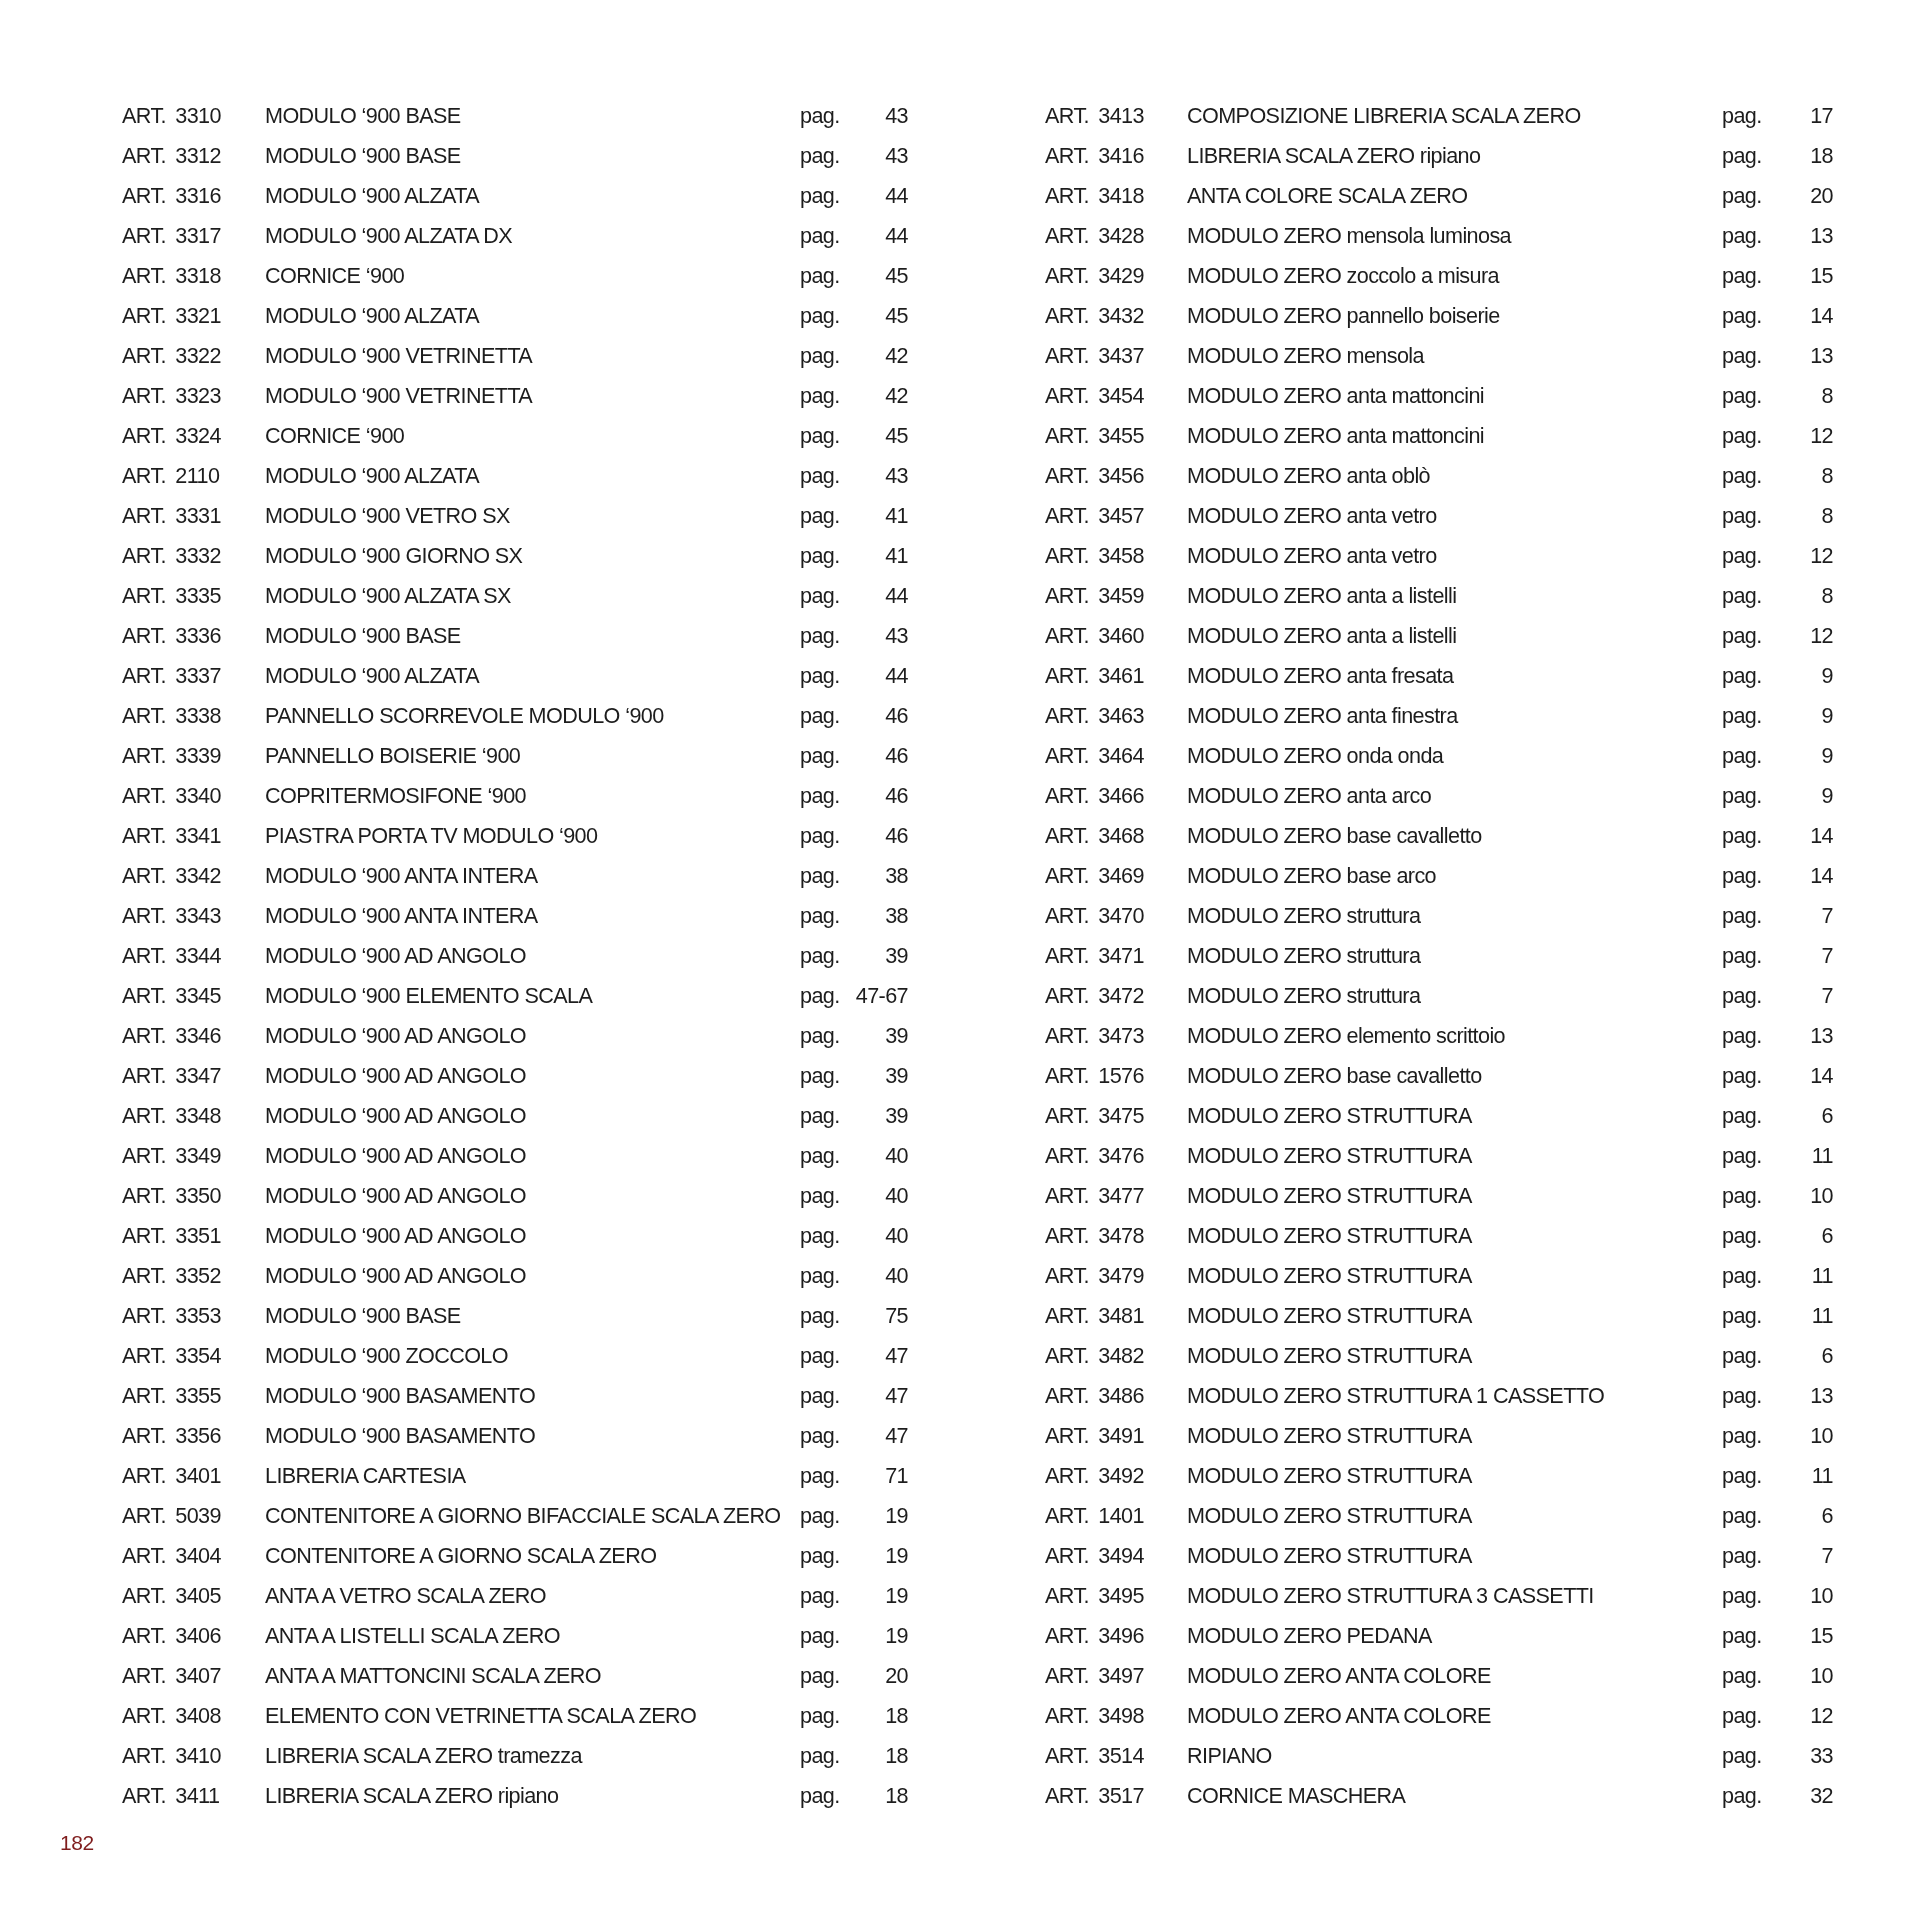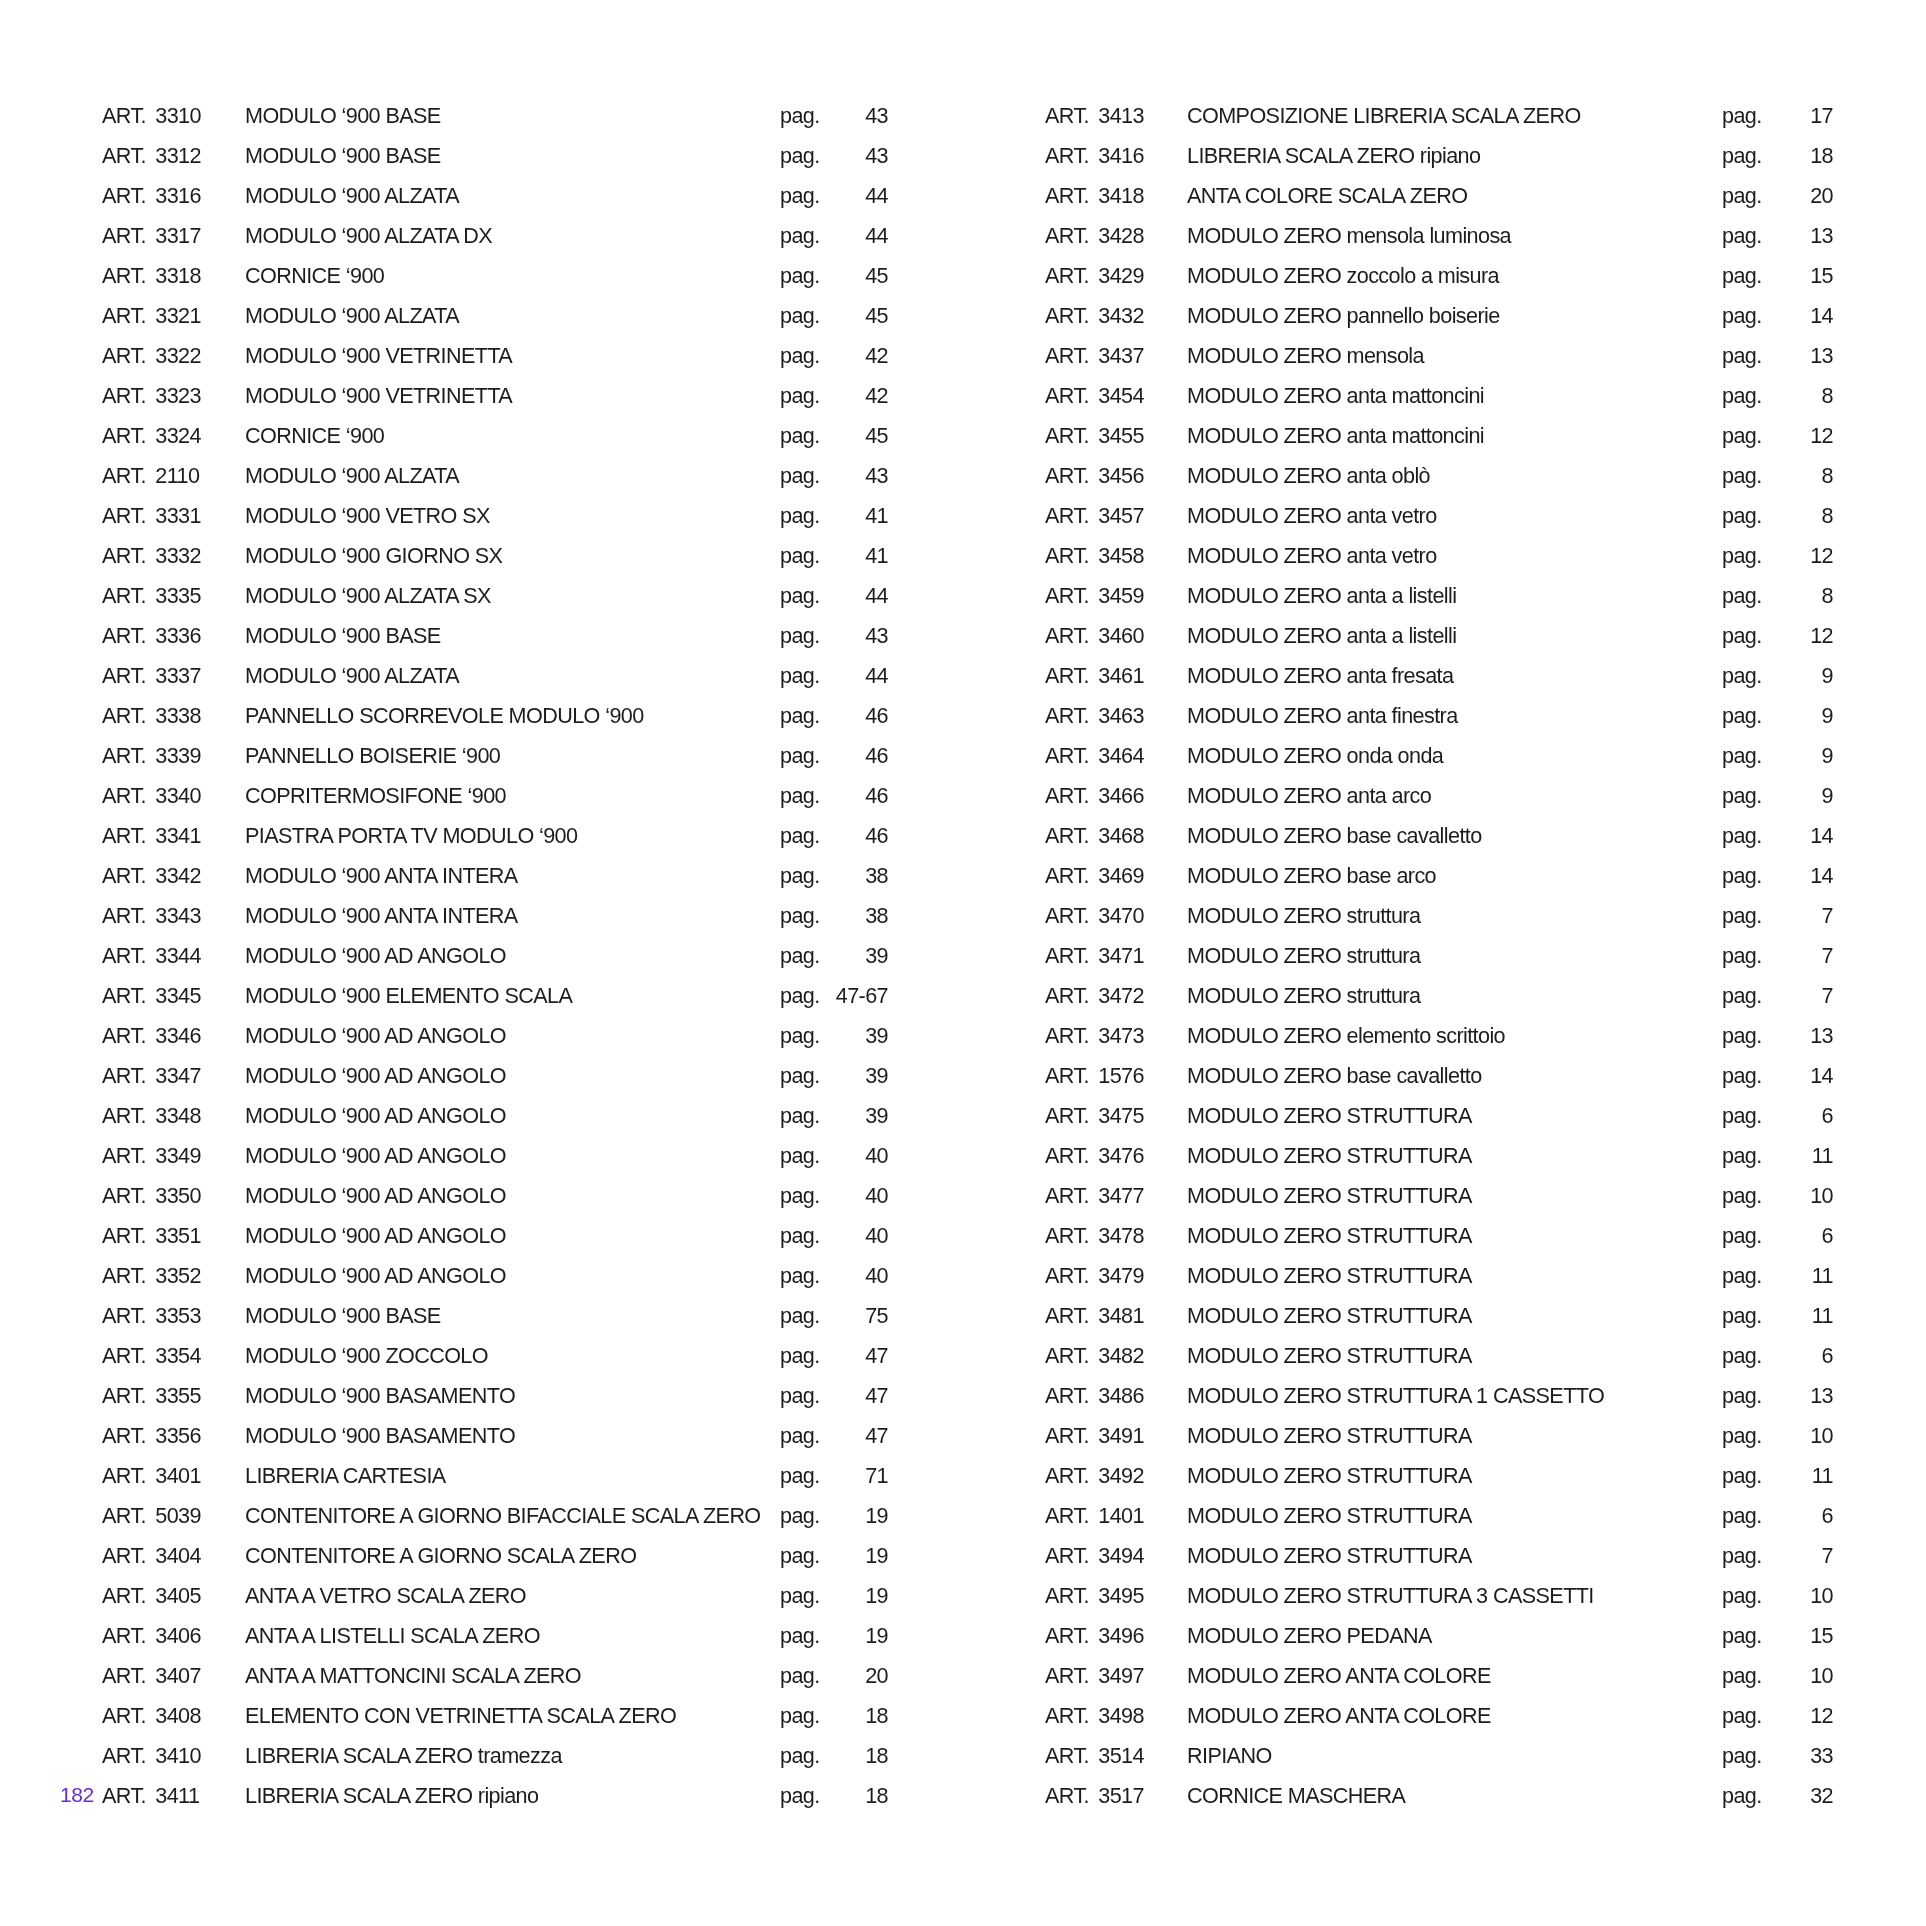--- a/index.html
+++ b/index.html
@@ -9,29 +9,29 @@
     -webkit-font-smoothing:antialiased;
   }
   .sheet{position:relative;width:1926px;height:1926px;background:#ffffff;overflow:hidden;}
   .col{position:absolute;top:96px;display:flex;flex-direction:column;}
   .col-left{left:102px;width:785px;}
   .col-right{left:1029px;width:788px;}
   .row{
     height:40px;display:grid;align-items:center;
     color:#1d1d1d;font-size:21.6px;letter-spacing:-0.6px;white-space:nowrap;
   }
-  .col-left  .row{grid-template-columns:143px 535px 51px 57px;}
+  .col-left  .row{grid-template-columns:143px 535px 51px 57px;margin-left:20px;}
   .col-right .row{grid-template-columns:142px 535px 51px 60px;margin-left:16px;}
   .art{word-spacing:3.9px;}
   .desc{overflow:visible;}
   .pag{text-align:left;}
   .num{text-align:right;}
   .folio{
-    position:absolute;left:60px;top:1783px;
-    color:#6d28d9;font-size:21px;letter-spacing:-0.4px;
+    position:absolute;left:60px;top:1831px;
+    color:#7f1d1d;font-size:21px;letter-spacing:-0.4px;
   }
 </style>
 </head>
 <body>
 
 <div class="sheet">
   <div class="col col-left" id="col-left">
   <div class="row">
     <span class="art">ART. 3310</span>
     <span class="desc">MODULO ‘900 BASE</span>

